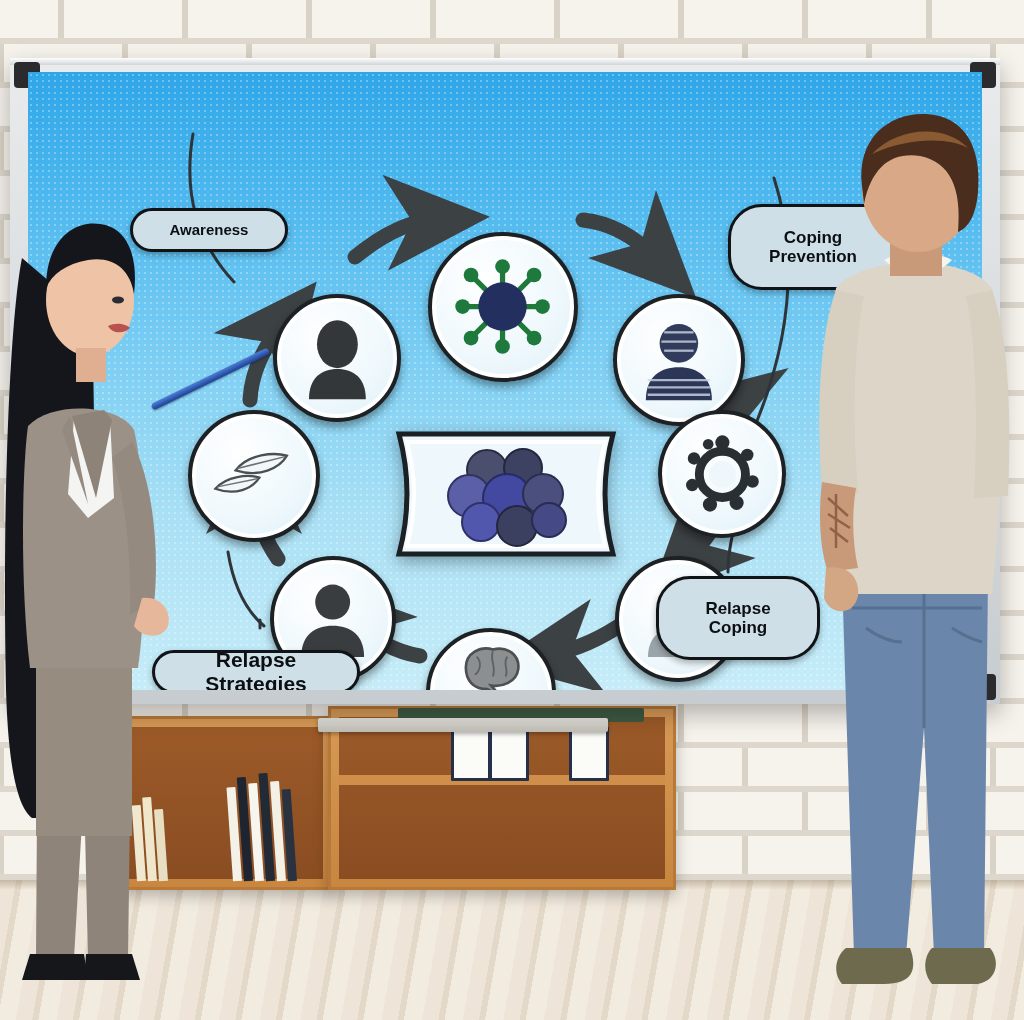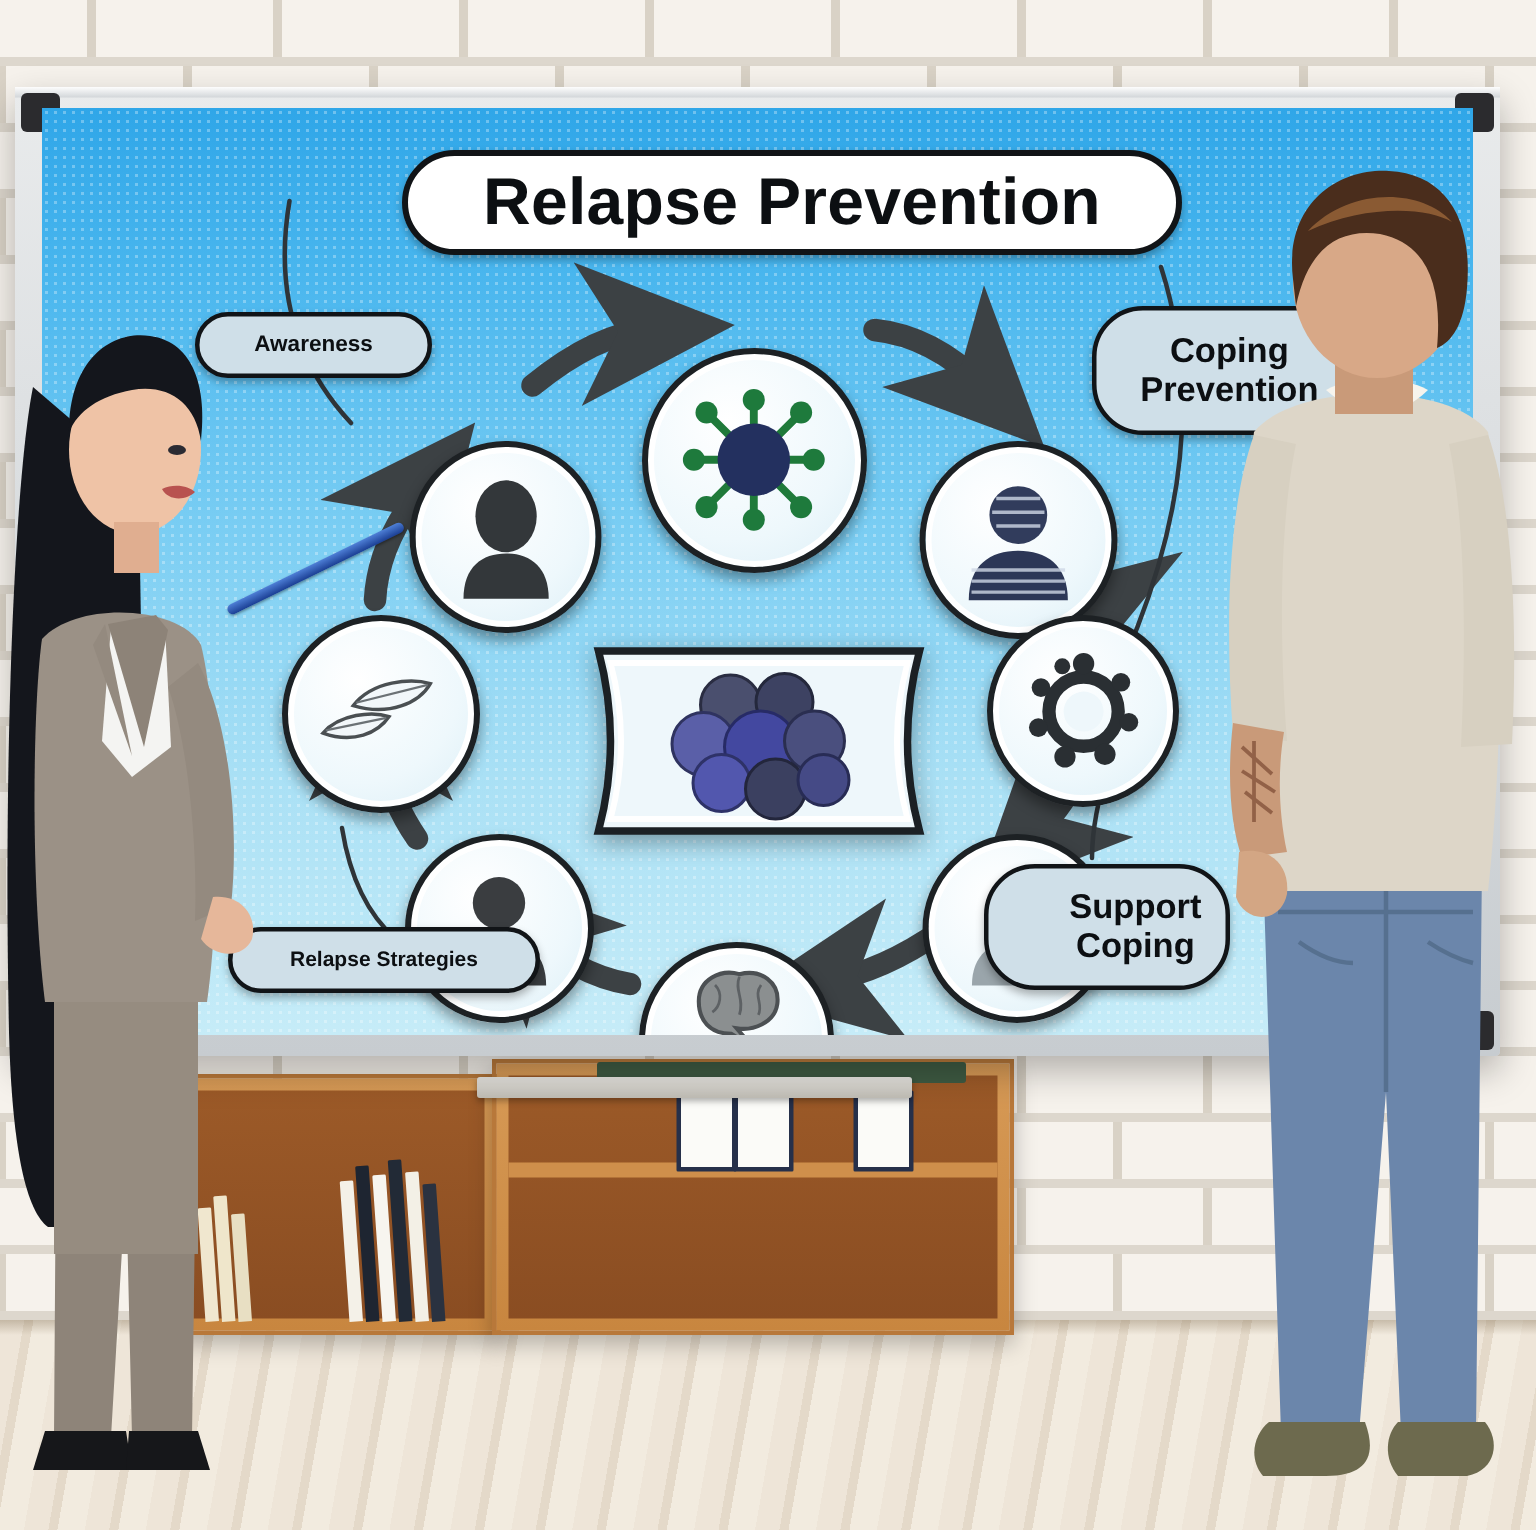--- a/index.html
+++ b/index.html
@@ -147,22 +147,22 @@
   }
   .pill.title {
     background: #ffffff;
     border-radius: 40px;
     border-width: 4px;
     font-size: 44px;
     letter-spacing: .2px;
     padding: 6px 34px;
   }
   .pill.l1 { font-size: 15px; }
-  .pill.l2 { font-size: 23px; justify-content: flex-end; }
-  .pill.small { font-size: 14px; }
+  .pill.l2 { font-size: 17px; }
+  .pill.small { font-size: 21px; margin-top: 32px; }
 
   
   .person { position: absolute; }
 
   .pointer-stick{
     position:absolute;
     height:7px;
     background:linear-gradient(to bottom,#4e7fd6,#1b3f94);
     border-radius:4px;
     box-shadow:0 1px 2px rgba(0,0,0,.4);
@@ -375,36 +375,35 @@
         </svg>
       </div>
 
       <div class="node" style="left:245px; top:222px; width:120px; height:120px;">
         <svg class="glyph" viewBox="0 0 100 100">
           <ellipse cx="50" cy="34" rx="23" ry="27" fill="#33373a"></ellipse>
           <path d="M18,96 C18,72 32,62 50,62 C68,62 82,72 82,96 Z" fill="#33373a"></path>
         </svg>
       </div>
 
-      <div class="pill title" style="left:240px; top:28px; width:520px; height:70px;">Relapse Prevention</div>
 
       <div class="pill l1" style="left:102px; top:136px; width:158px; height:44px;">
         <span>Awareness</span>
       </div>
 
       <div class="pill l2" style="left:700px; top:132px; width:170px; height:86px;">
         <span>
           <span>Coping</span><br>
           <span>Prevention</span>
         </span>
       </div>
 
       <div class="pill l2" style="left:628px; top:504px; width:164px; height:84px;">
         <span>
-          <span>Support</span><br>
+          <span>Relapse</span><br>
           <span>Coping</span>
         </span>
       </div>
 
       <div class="pill small" style="left:124px; top:546px; width:208px; height:44px;">
         <span>Relapse Strategies</span>
       </div>
     </div>
   </div>
 

